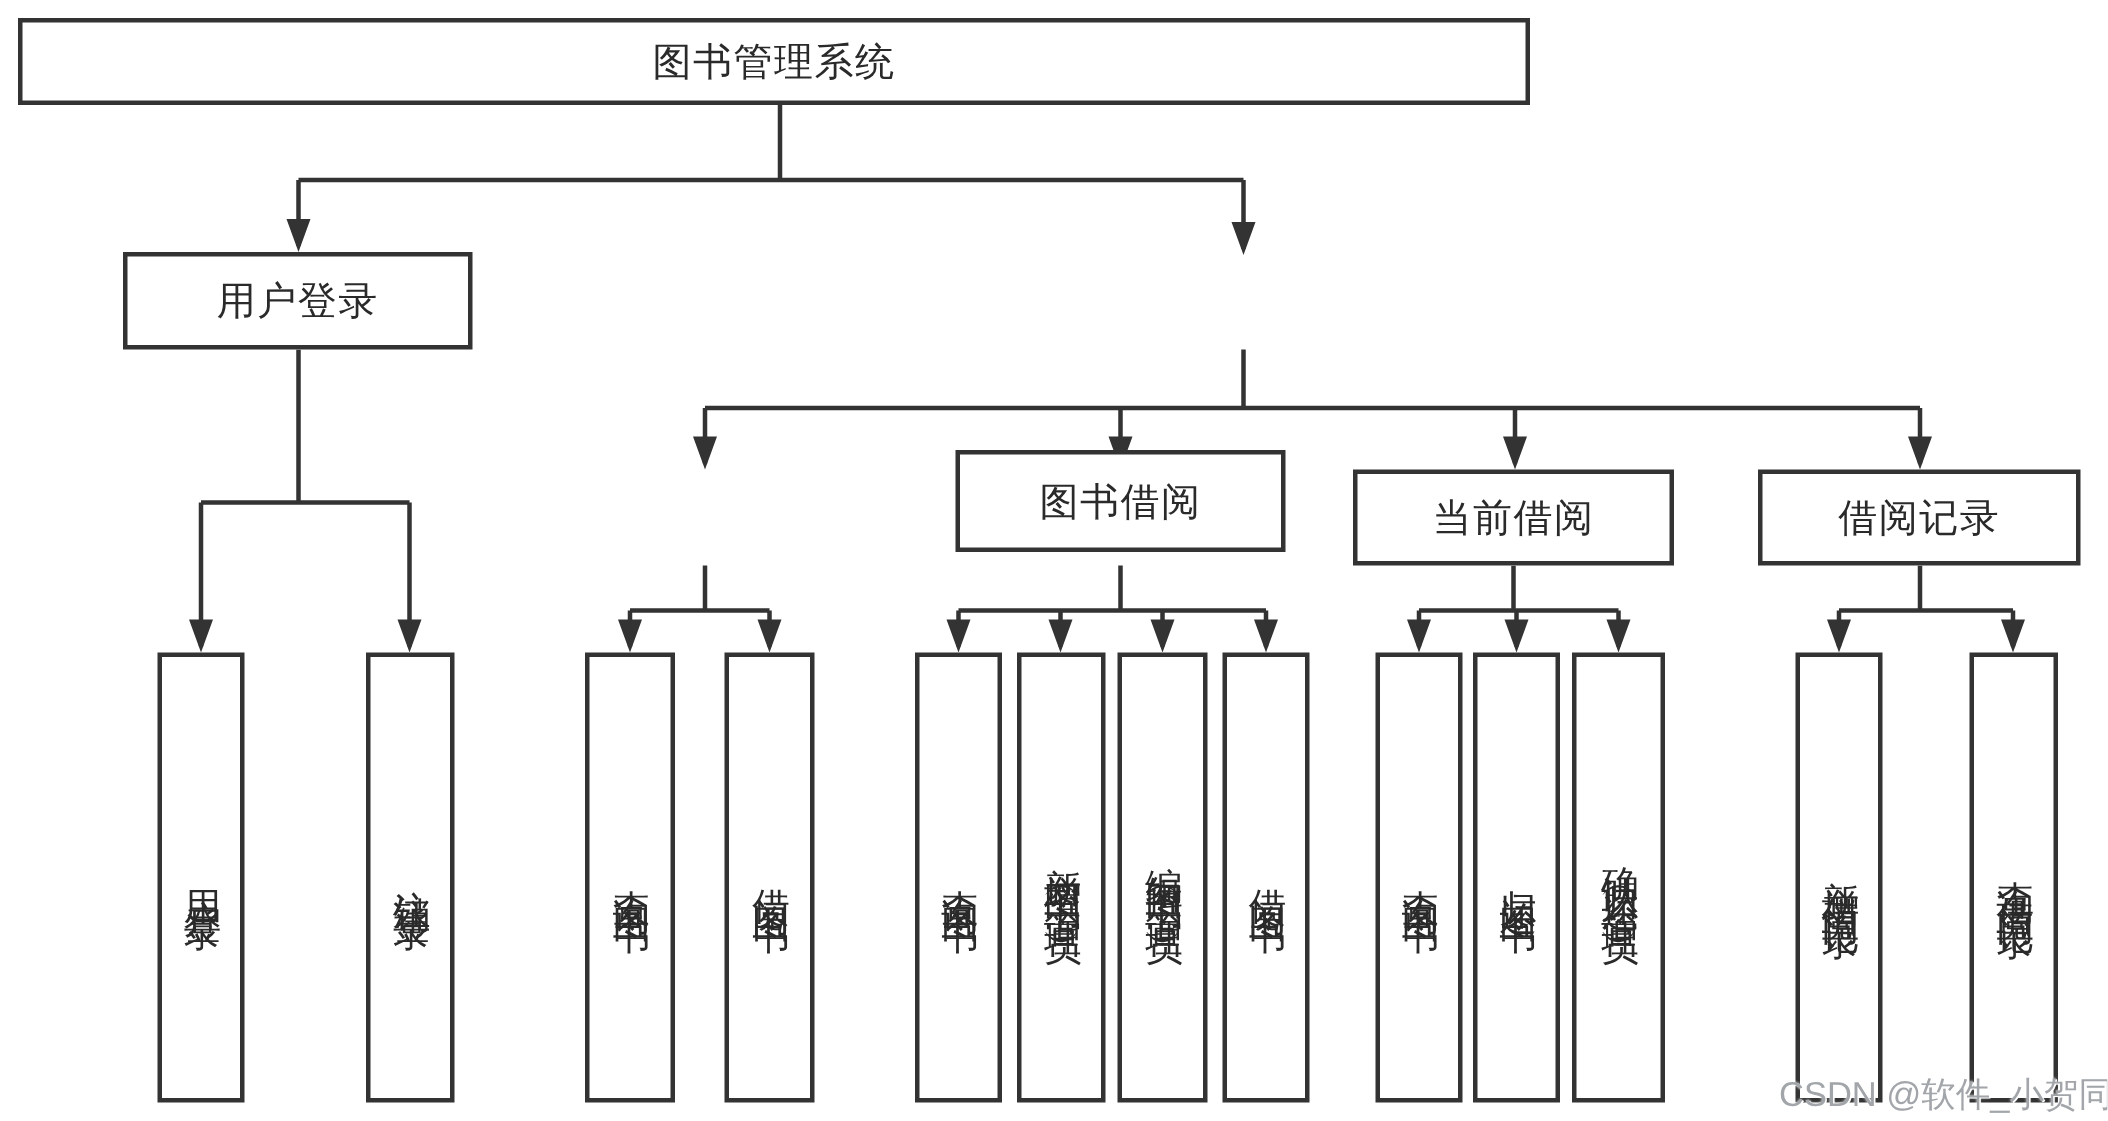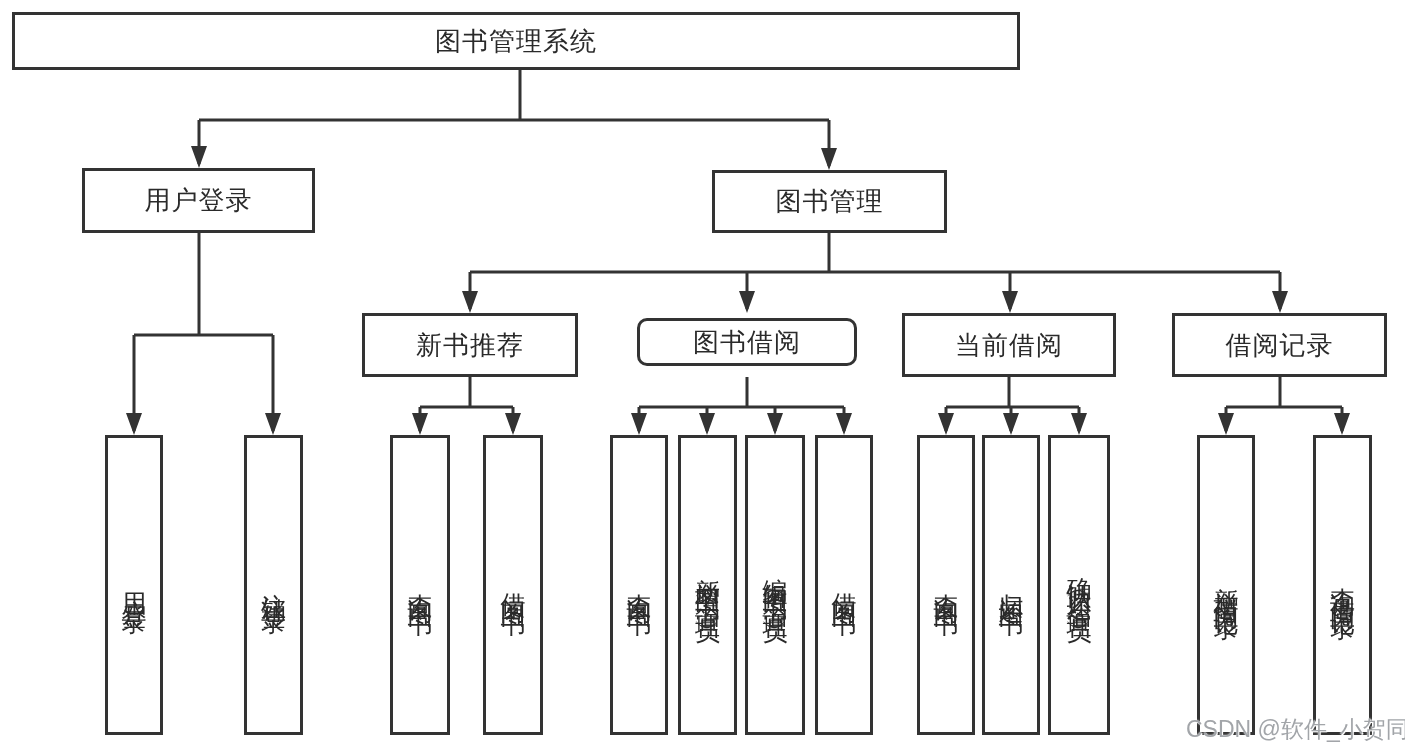--- a/index.html
+++ b/index.html
@@ -98,24 +98,22 @@
       M938 413 L954 413 L946 435 Z
       M1003 413 L1019 413 L1011 435 Z
       M1071 413 L1087 413 L1079 435 Z
       M1218 413 L1234 413 L1226 435 Z
       M1334 413 L1350 413 L1342 435 Z"></path>
   </svg>
 
   <div class="node hbox" style="left:12px; top:12px; width:1008px; height:58px;">图书管理系统</div>
 
   <div class="node hbox" style="left:82px; top:168px; width:233px; height:65px;">用户登录</div>
-  <div class="node hbox" style="left:712px; top:170px; width:235px; height:63px;">图书管理</div>
 
-  <div class="node hbox" style="left:362px; top:313px; width:216px; height:64px;">新书推荐</div>
-  <div class="node hbox" style="left:637px; top:318px; width:220px; height:48px;border-radius:10px;">图书借阅</div>
+  <div class="node hbox" style="left:637px; top:300px; width:220px; height:68px;">图书借阅</div>
   <div class="node hbox" style="left:1172px; top:313px; width:215px; height:64px;">借阅记录</div>
   <div class="node hbox" style="left:902px; top:313px; width:214px; height:64px;">当前借阅</div>
 
   <div class="node vbox" style="left:105px; top:435px; width:58px; height:300px;">用户登录</div>
   <div class="node vbox" style="left:244px; top:435px; width:59px; height:300px;">注销登录</div>
 
   <div class="node vbox" style="left:390px; top:435px; width:60px; height:300px;">查询图书</div>
   <div class="node vbox" style="left:483px; top:435px; width:60px; height:300px;">借阅图书</div>
 
   <div class="node vbox" style="left:610px; top:435px; width:58px; height:300px;">查询图书</div>

